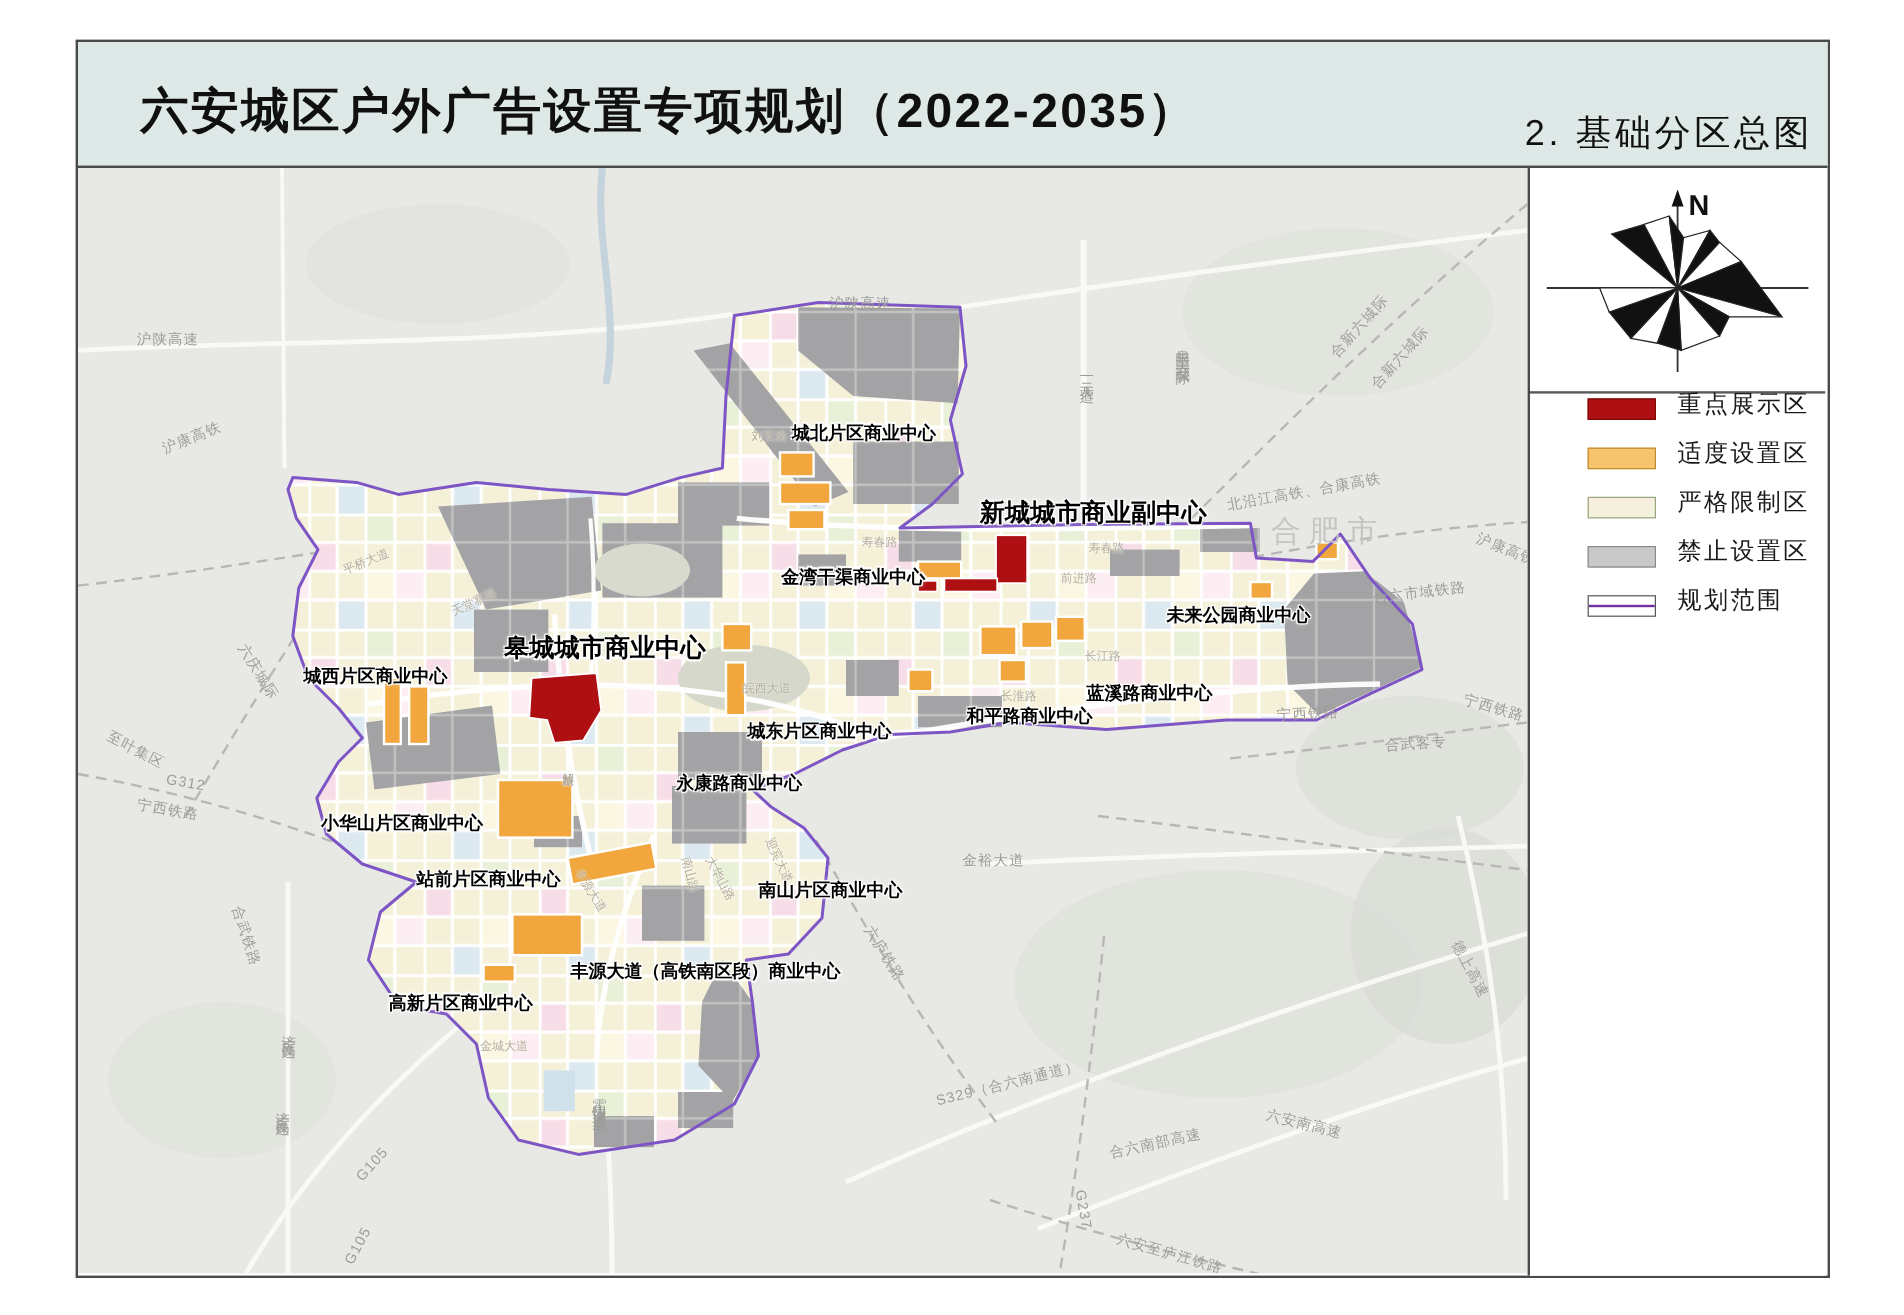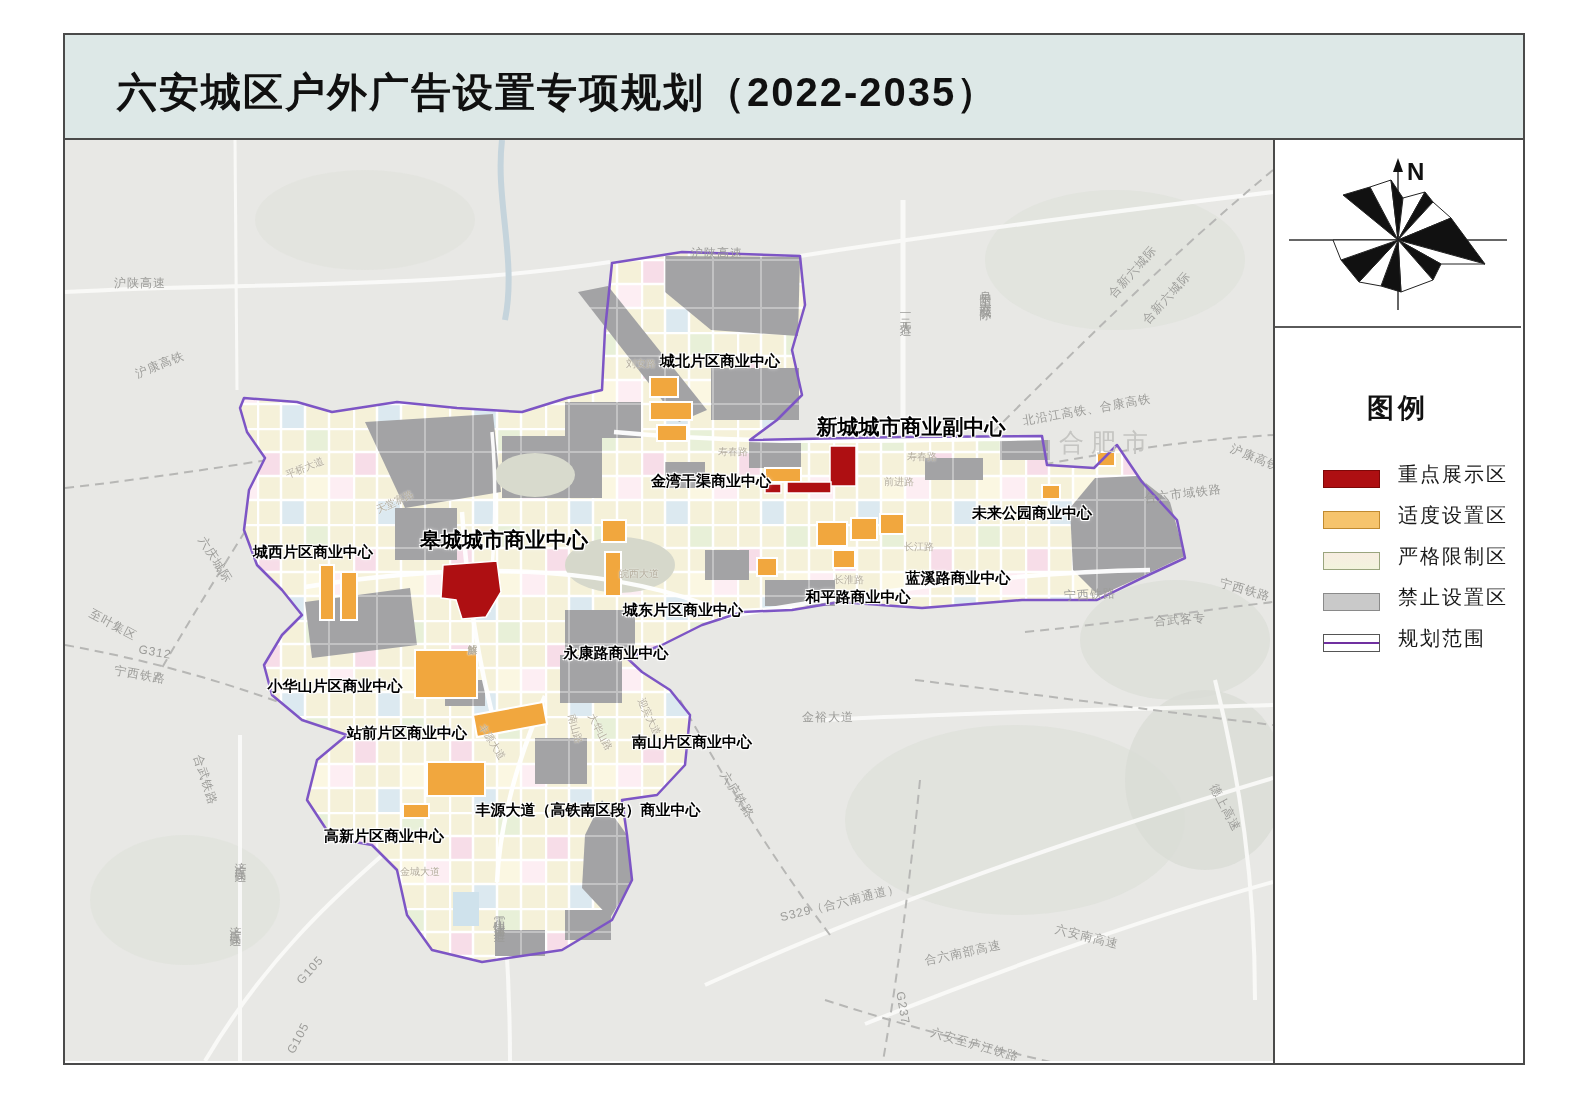--- a/index.html
+++ b/index.html
@@ -47,20 +47,21 @@
   .legend-label{margin-left:18px;font-size:20px;color:#1a1a1a;letter-spacing:2px;white-space:nowrap;}
 </style>
 </head>
 <body>
 
 <div class="page">
   <div class="frame">
 
     <div class="titlebar">
       <div class="main-title">六安城区户外广告设置专项规划（2022-2035）</div>
+      <div class="section-title">2. 基础分区总图</div>
     </div>
 
     <div class="map">
       <svg width="1208" height="921" viewBox="0 0 1208 921">
         <defs>
           <pattern id="pp" width="96" height="96" patternUnits="userSpaceOnUse">
             <rect width="96" height="96" fill="#f5f1d9"></rect>
             <rect x="0" y="24" width="24" height="24" fill="#f7dde8"></rect>
             <rect x="48" y="0" width="24" height="24" fill="#e8f0d8"></rect>
             <rect x="72" y="48" width="24" height="24" fill="#fdeef3"></rect>
@@ -234,21 +235,21 @@
           <div class="road-label faint" style="left: 240px; top: 328px; transform: translate(-50%, -50%) rotate(-22deg);">平桥大道</div>
           <div class="road-label faint" style="left: 330px; top: 362px; transform: translate(-50%, -50%) rotate(-25deg);">天堂寨路</div>
           <div class="road-label faint" style="left: 355px; top: 732px; transform: translate(-50%, -50%);">金城大道</div>
         </div>
       <div id="center-labels">
           <div class="center-label" style="left: 655px; top: 221px; transform: translate(-50%, -50%);">城北片区商业中心</div>
           <div class="center-label large" style="left: 846px; top: 287px; transform: translate(-50%, -50%);">新城城市商业副中心</div>
           <div class="center-label" style="left: 646px; top: 341px; transform: translate(-50%, -50%);">金湾干渠商业中心</div>
           <div class="center-label" style="left: 967px; top: 373px; transform: translate(-50%, -50%);">未来公园商业中心</div>
           <div class="center-label large" style="left: 439px; top: 400px; transform: translate(-50%, -50%);">皋城城市商业中心</div>
-          <div class="center-label" style="left: 248px; top: 412px; transform: translate(-50%, -50%);">城西片区商业中心</div>
+          <div class="center-label" style="left: 248px; top: 424px; transform: translate(-50%, -50%);">城西片区商业中心</div>
           <div class="center-label" style="left: 893px; top: 438px; transform: translate(-50%, -50%);">蓝溪路商业中心</div>
           <div class="center-label" style="left: 793px; top: 457px; transform: translate(-50%, -50%);">和平路商业中心</div>
           <div class="center-label" style="left: 618px; top: 470px; transform: translate(-50%, -50%);">城东片区商业中心</div>
           <div class="center-label" style="left: 551px; top: 513px; transform: translate(-50%, -50%); text-align: right;">永康路商业中心</div>
           <div class="center-label" style="left: 270px; top: 546px; transform: translate(-50%, -50%);">小华山片区商业中心</div>
           <div class="center-label" style="left: 342px; top: 593px; transform: translate(-50%, -50%);">站前片区商业中心</div>
           <div class="center-label" style="left: 627px; top: 602px; transform: translate(-50%, -50%);">南山片区商业中心</div>
           <div class="center-label" style="left: 523px; top: 670px; transform: translate(-50%, -50%); text-align: center;">丰源大道（高铁南区段）商业中心</div>
           <div class="center-label" style="left: 319px; top: 696px; transform: translate(-50%, -50%);">高新片区商业中心</div>
         </div>
@@ -274,21 +275,20 @@
             <path d="M123,100 L126,152 L106,146 Z" fill="#111"></path>
             <path d="M123,100 L106,146 L84,142 Z" fill="#fff"></path>
             <path d="M123,100 L84,142 L66,120 Z" fill="#111"></path>
             <path d="M123,100 L66,120 L58,100 Z" fill="#fff"></path>
           </g>
         </svg>
         <div class="north-label">N</div>
       </div>
 
       <div class="legendbox">
-        <div class="legend-title">图例</div>
         <div class="legend-row">
           <div class="sw key"></div>
           <div class="legend-label">重点展示区</div>
         </div>
         <div class="legend-row">
           <div class="sw moderate"></div>
           <div class="legend-label">适度设置区</div>
         </div>
         <div class="legend-row">
           <div class="sw strict"></div>

